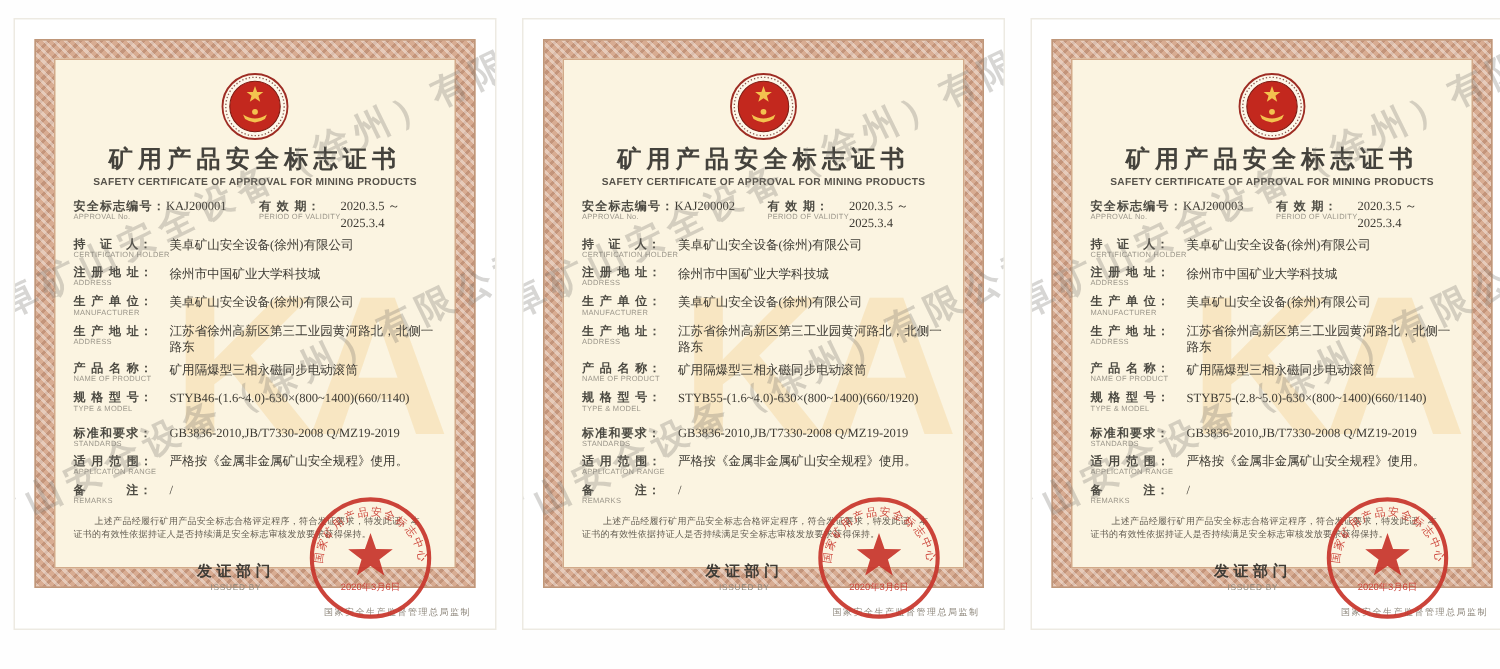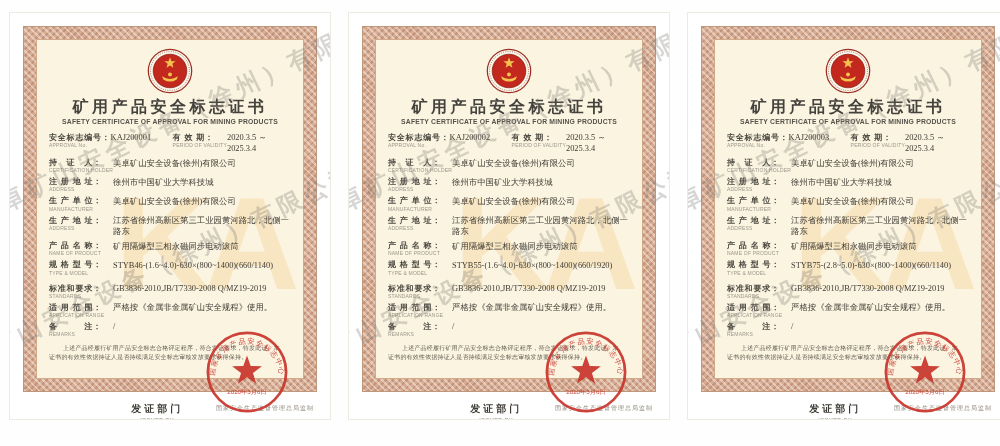--- a/index.html
+++ b/index.html
@@ -49,21 +49,21 @@
   .aprow { margin-top:8px; }
   .aprow .val { width:62px; flex:none; }
   .std { margin-top:8px; }
 
   .fine { margin-top:7px; font-size:6px; color:#625c51; line-height:1.45; letter-spacing:0.2px; }
   .fine .l1 { padding-left:14px; }
 
   .issue-area { position:relative; height:46px; margin-top:3px; }
   .issued { position:absolute; left:34%; top:10px; text-align:center; }
   .issued .zh { font-size:10px; font-weight:bold; letter-spacing:3px; color:#3f3c36;
-                font-family:"Liberation Serif", serif;margin-top:28px; }
+                font-family:"Liberation Serif", serif; }
   .issued .en { font-size:5.5px; color:#8f897d; margin-top:1px; letter-spacing:0.5px; }
   .seal { position:absolute; right:0px; top:-36px; width:88px; height:88px; z-index:4; opacity:0.92; }
 </style>
 </head>
 <body>
 
 <div class="canvas">
 
   <div class="cert c1">
     <div class="wm a">美卓矿山安全设备（徐州）有限公司</div>

